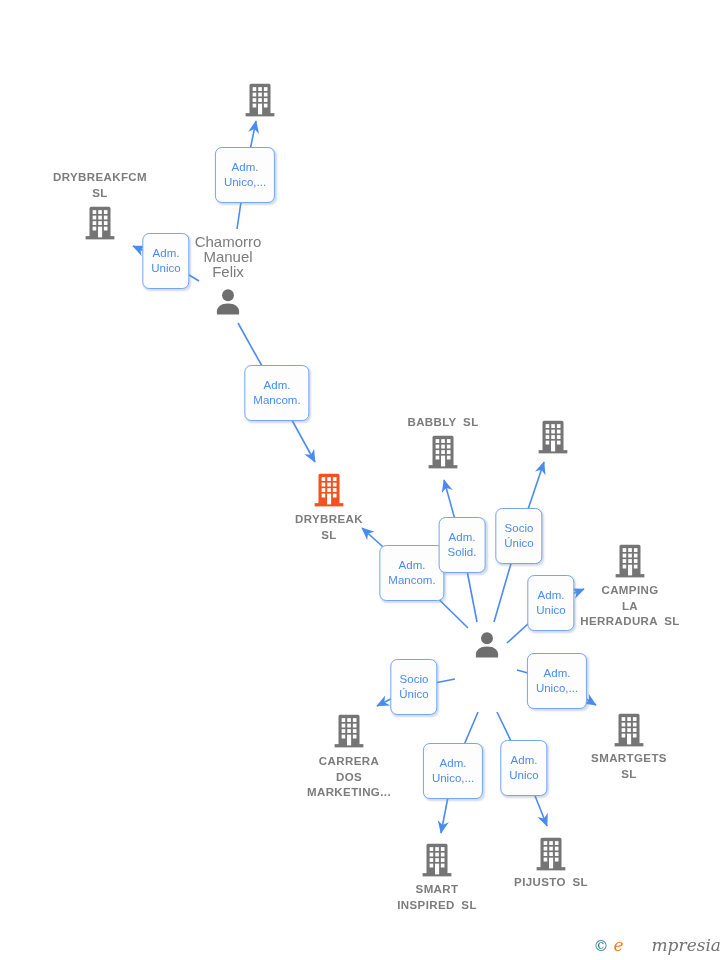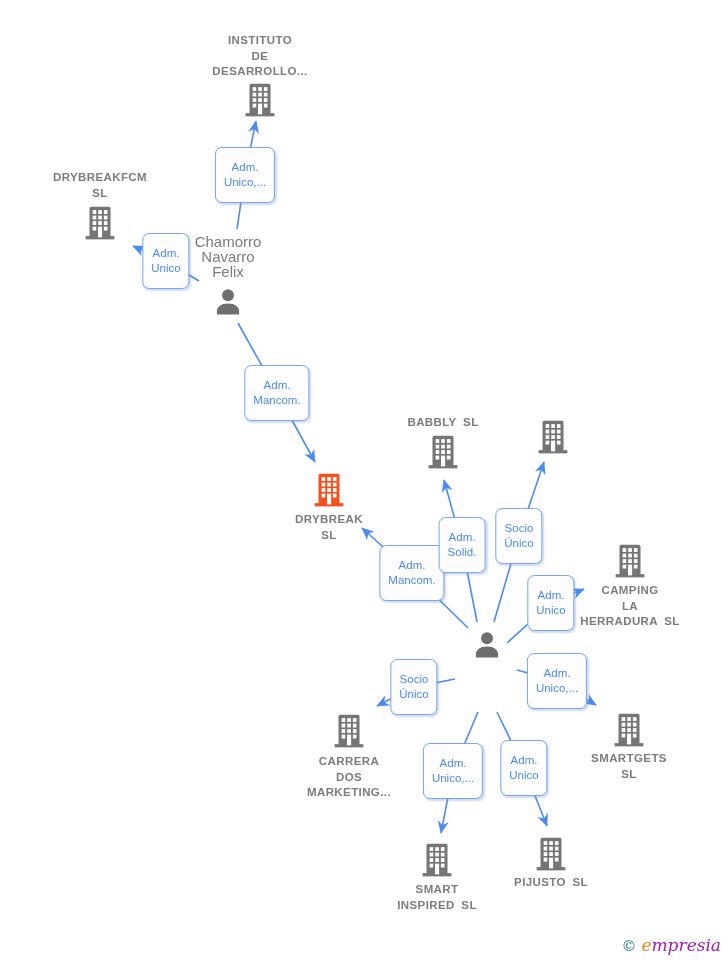--- a/index.html
+++ b/index.html
@@ -20,21 +20,21 @@
     font-size:11.5px;line-height:15px;white-space:nowrap;
     box-shadow:1.5px 1.5px 2px rgba(120,150,200,.35);
   }
   #logo{
     position:absolute;right:7px;bottom:5px;z-index:4;
     font-family:"DejaVu Serif",serif;font-size:15px;
   }
   #logo .copy{color:#28768d;font-style:normal;margin-right:5px;}
   #logo .brand{font-style:italic;font-size:17px;}
   #logo .brand-e{color:#ef7e1d;}
-  #logo .brand-rest{color:#a21caf;}
+  #logo .brand-rest{color:#737373;margin-left:28px;}
 </style>
 </head>
 <body>
 
 <div id="canvas">
     <svg id="edges-svg" width="728" height="960">
       <defs>
         <marker id="arrow" markerWidth="10" markerHeight="9" refX="7.5" refY="3.5" orient="auto" markerUnits="strokeWidth">
           <path d="M0,0 L8,3.5 L0,7 L2.4,3.5 Z" fill="#4b8bf0"></path>
         </marker>
@@ -96,25 +96,20 @@
         <rect x="6.1" y="7.6" width="2.9" height="3.1" fill="#fff"></rect>
         <rect x="10.6" y="7.6" width="2.9" height="3.1" fill="#fff"></rect>
         <rect x="15.1" y="7.6" width="2.9" height="3.1" fill="#fff"></rect>
         <rect x="6.1" y="12" width="2.9" height="3.1" fill="#fff"></rect>
         <rect x="10.6" y="12" width="2.9" height="3.1" fill="#fff"></rect>
         <rect x="15.1" y="12" width="2.9" height="3.1" fill="#fff"></rect>
         <rect x="6.1" y="16.4" width="2.9" height="3.1" fill="#fff"></rect>
         <rect x="15.1" y="16.4" width="2.9" height="3.1" fill="#fff"></rect>
         <rect x="10.4" y="16.4" width="3.3" height="8.6" fill="#fff"></rect>
       </svg></div>
-    <div class="node-label company-label" style="left: 260px; top: 33px;">
-      <span class="lbl-line">INSTITUTO</span>
-      <span class="lbl-line">DE</span>
-      <span class="lbl-line">DESARROLLO...</span>
-    </div>
     <div class="node-icon" style="left: 100px; top: 223px;"><svg width="30" height="34" viewBox="0 0 24 27">
     <rect x="0.5" y="24" width="23" height="2.6" fill="#757575"></rect>
     <rect x="3.6" y="0.5" width="16.8" height="24.5" rx="1.3" fill="#757575"></rect>
         <rect x="6.1" y="3.2" width="2.9" height="3.1" fill="#fff"></rect>
         <rect x="10.6" y="3.2" width="2.9" height="3.1" fill="#fff"></rect>
         <rect x="15.1" y="3.2" width="2.9" height="3.1" fill="#fff"></rect>
         <rect x="6.1" y="7.6" width="2.9" height="3.1" fill="#fff"></rect>
         <rect x="10.6" y="7.6" width="2.9" height="3.1" fill="#fff"></rect>
         <rect x="15.1" y="7.6" width="2.9" height="3.1" fill="#fff"></rect>
         <rect x="6.1" y="12" width="2.9" height="3.1" fill="#fff"></rect>
@@ -127,21 +122,21 @@
     <div class="node-label company-label" style="left: 100px; top: 170px;">
       <span class="lbl-line">DRYBREAKFCM</span>
       <span class="lbl-line">SL</span>
     </div>
     <div class="node-icon" style="left: 228px; top: 302px;"><svg width="31" height="31" viewBox="0 0 24 24">
     <circle cx="12" cy="6.8" r="4.6" fill="#6e6e6e"></circle>
     <path d="M12 13.1 C6.7 13.1 3.4 15.8 3.4 19.1 L3.4 21.6 L20.6 21.6 L20.6 19.1 C20.6 15.8 17.3 13.1 12 13.1 Z" fill="#6e6e6e"></path>
       </svg></div>
     <div class="node-label person-label" style="left: 228px; top: 234px;">
       <span class="lbl-line">Chamorro</span>
-      <span class="lbl-line">Navarro</span>
+      <span class="lbl-line">Manuel</span>
       <span class="lbl-line">Felix</span>
     </div>
     <div class="node-icon" style="left: 329px; top: 490px;"><svg width="30" height="34" viewBox="0 0 24 27">
     <rect x="0.5" y="24" width="23" height="2.6" fill="#f4511e"></rect>
     <rect x="3.6" y="0.5" width="16.8" height="24.5" rx="1.3" fill="#f4511e"></rect>
         <rect x="6.1" y="3.2" width="2.9" height="3.1" fill="#fff"></rect>
         <rect x="10.6" y="3.2" width="2.9" height="3.1" fill="#fff"></rect>
         <rect x="15.1" y="3.2" width="2.9" height="3.1" fill="#fff"></rect>
         <rect x="6.1" y="7.6" width="2.9" height="3.1" fill="#fff"></rect>
         <rect x="10.6" y="7.6" width="2.9" height="3.1" fill="#fff"></rect>

